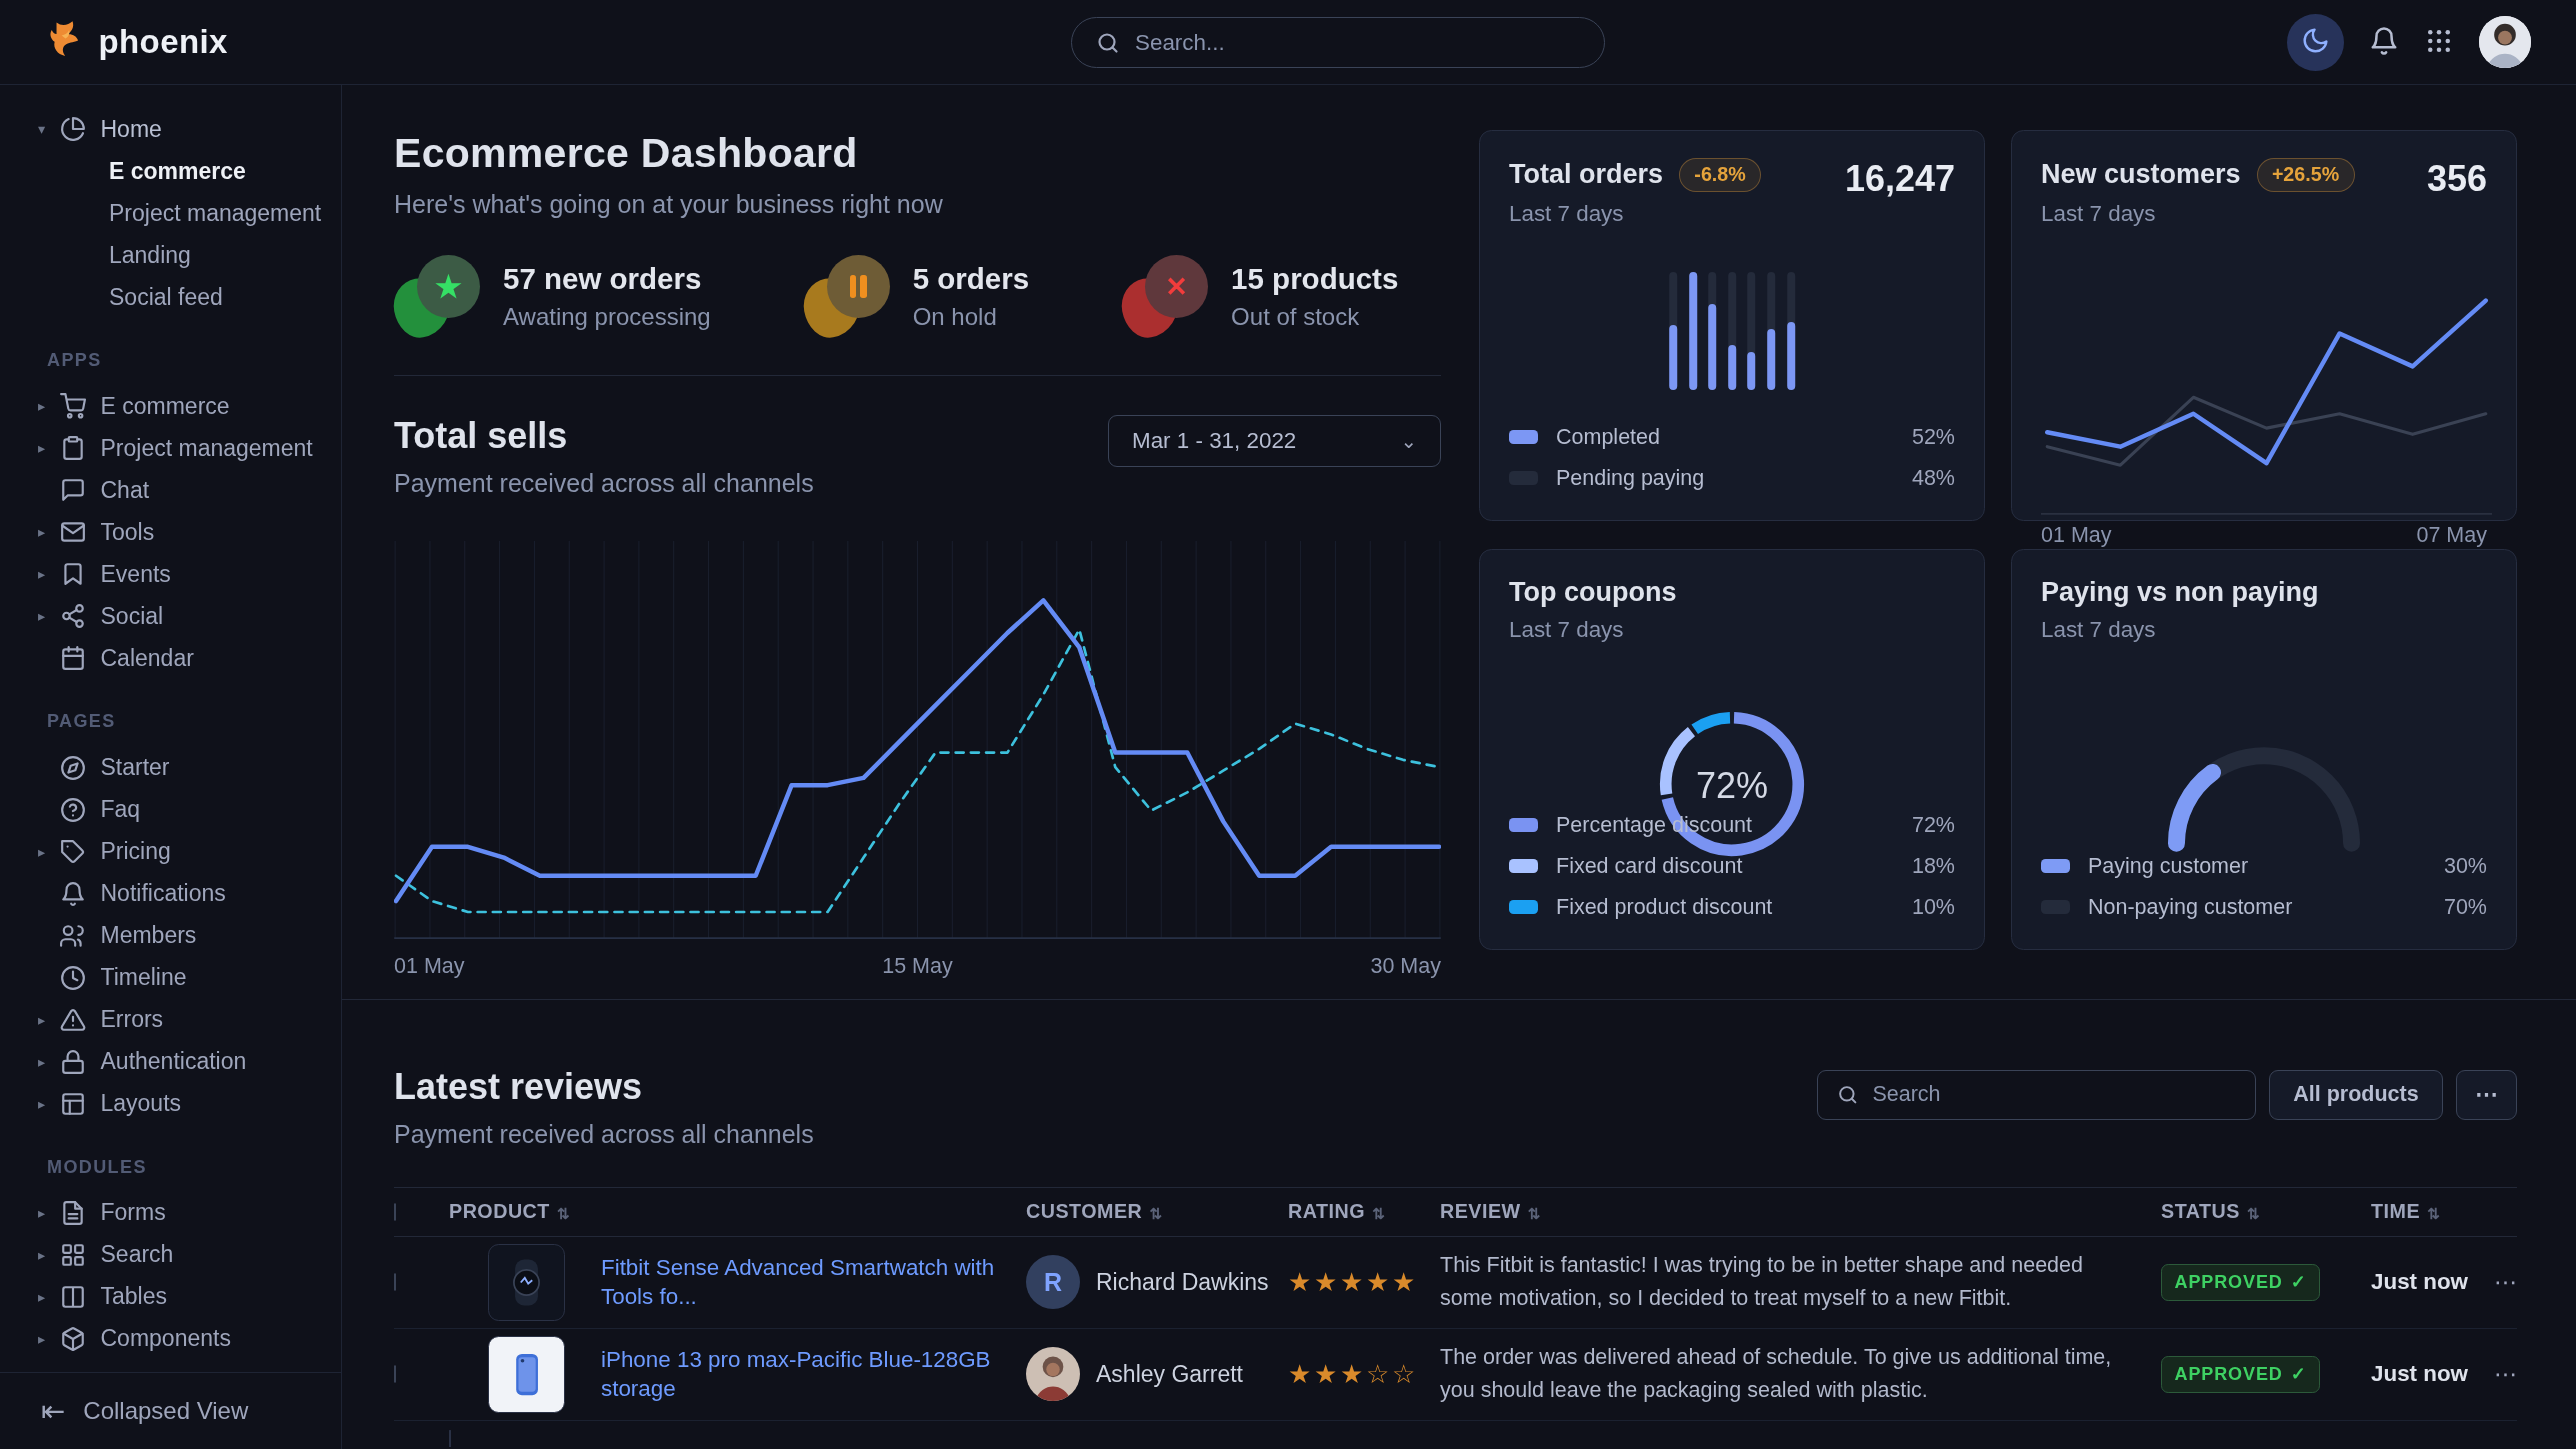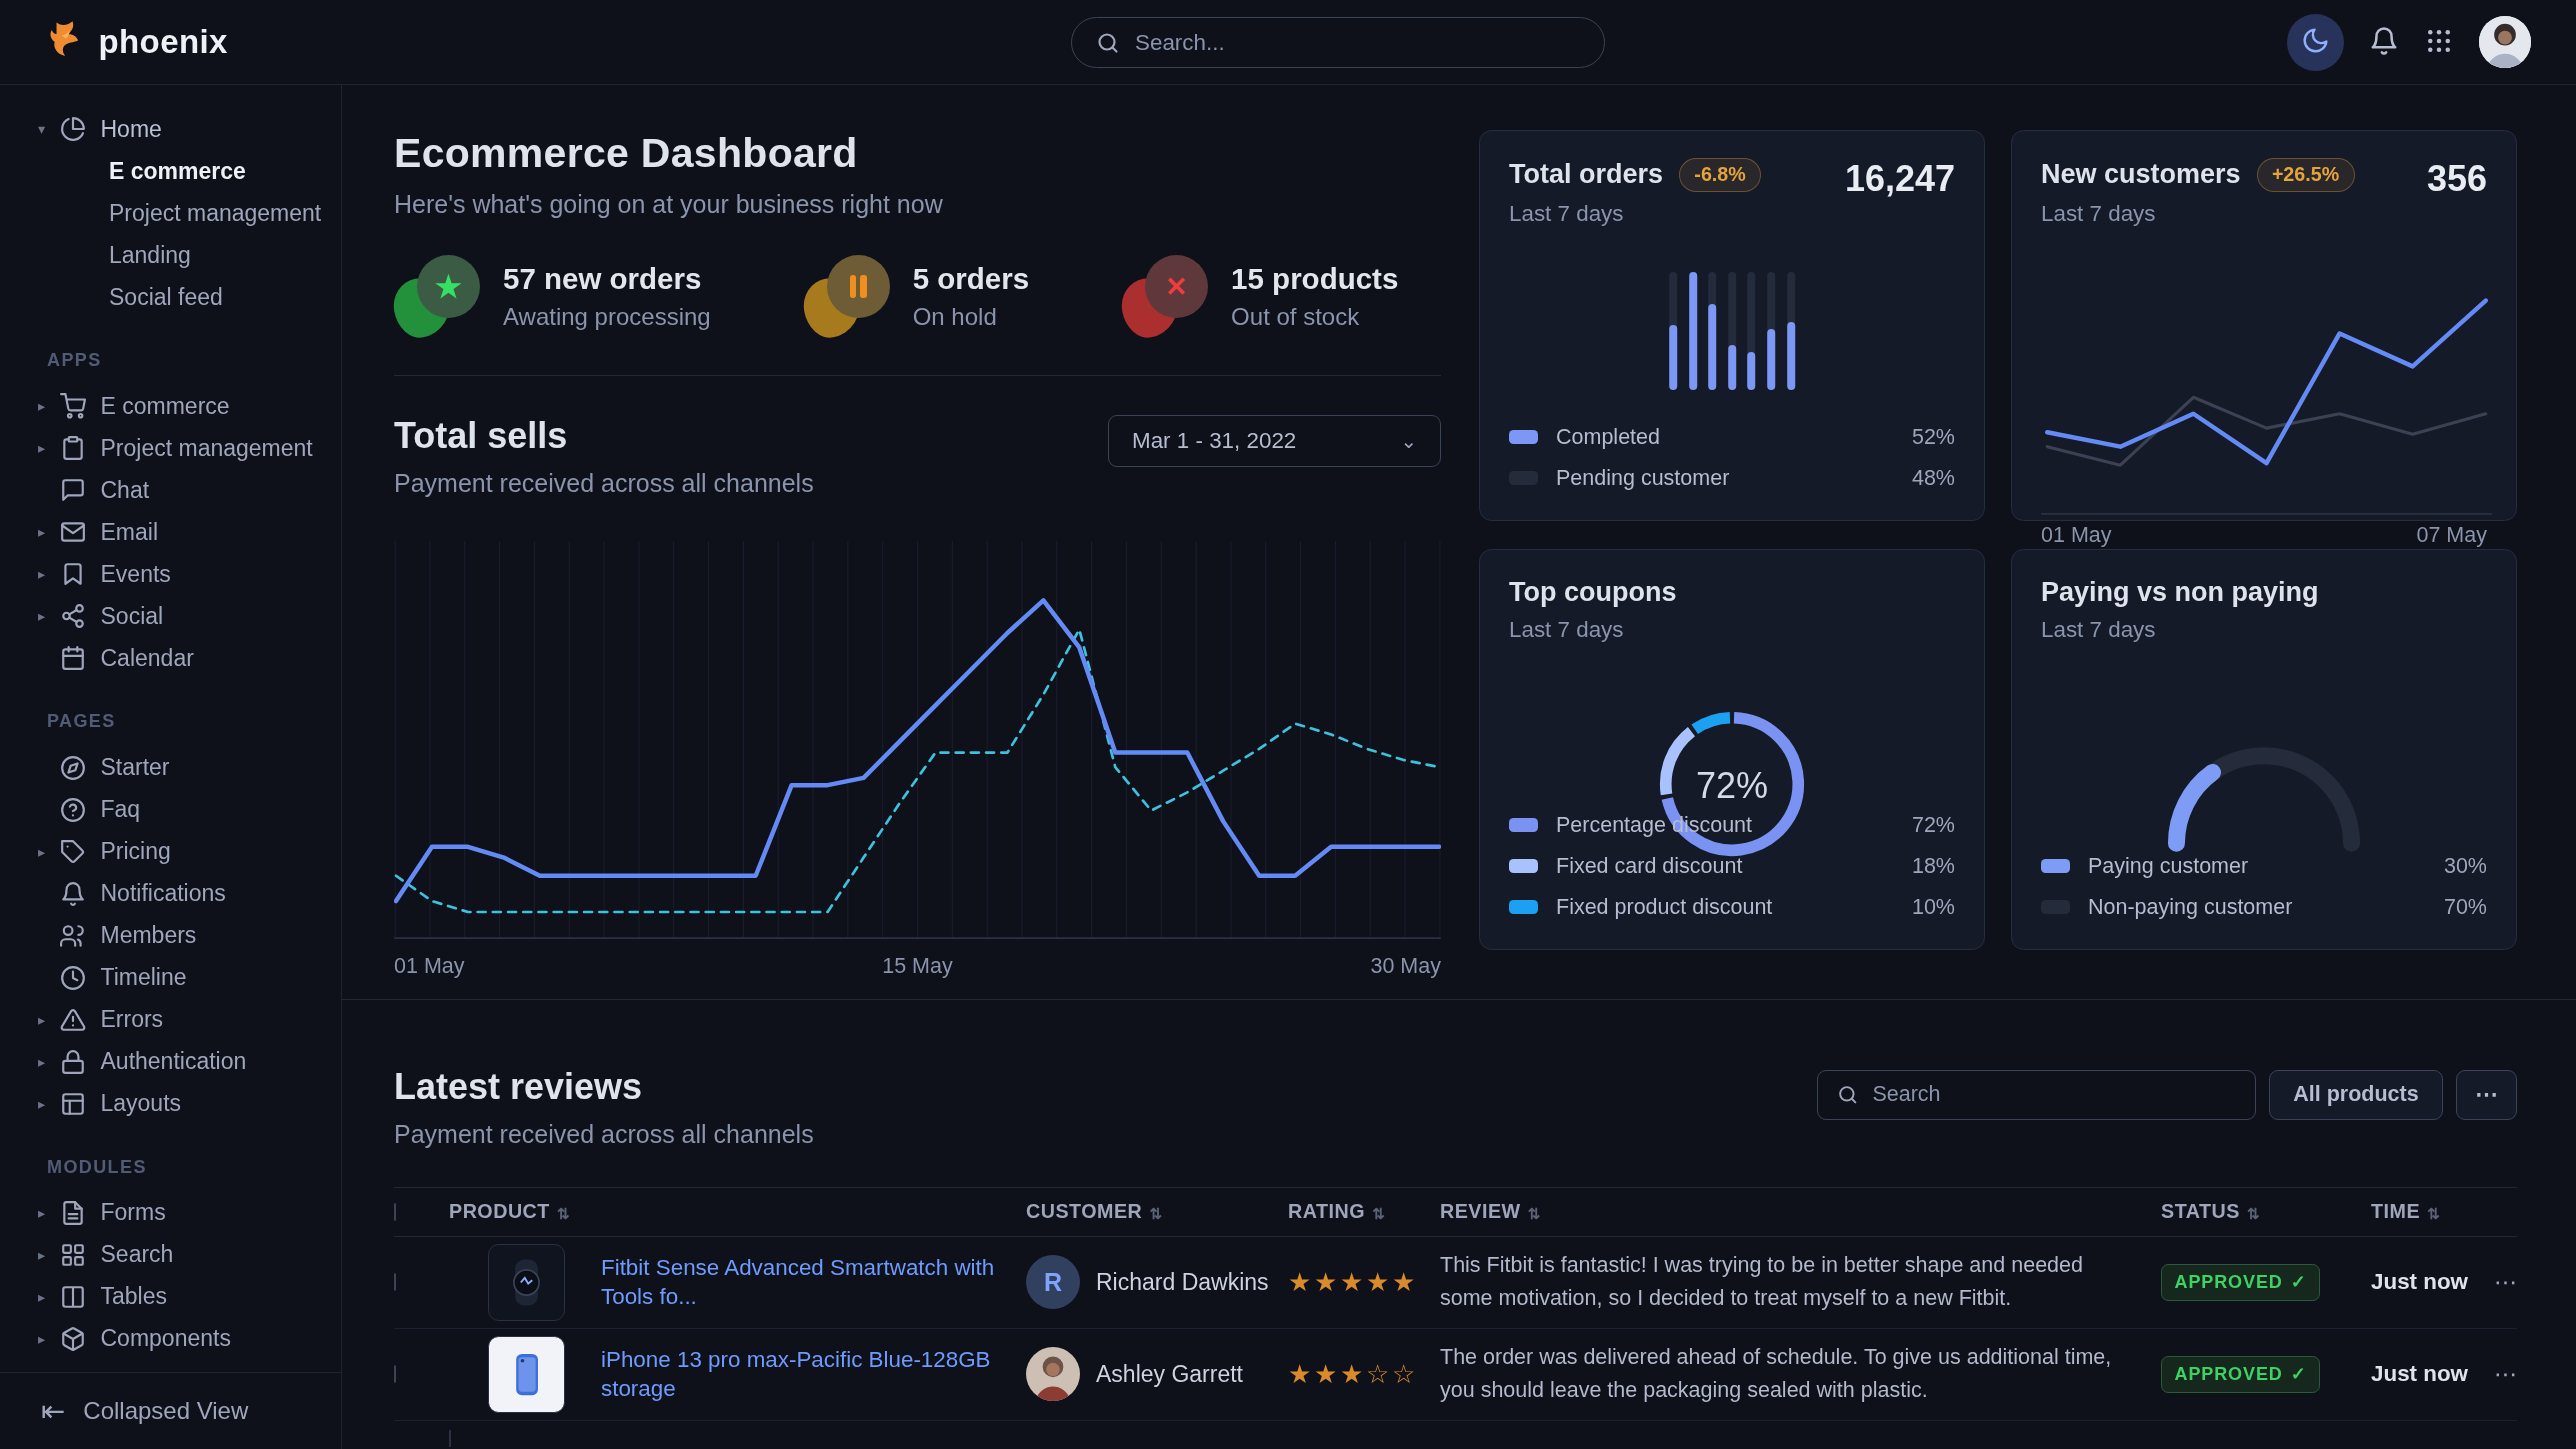--- a/index.html
+++ b/index.html
@@ -262,21 +262,21 @@
         <span>Chat</span>
       </div>
       <div class="nav-item ">
         <span class="caret">▸</span>
         <span class="nav-ico">
           <svg viewBox="0 0 24 24" fill="none" stroke="currentColor" stroke-width="2" stroke-linecap="round" stroke-linejoin="round">
             <rect x="2" y="4" width="20" height="16" rx="2"></rect>
             <polyline points="22,6 12,13 2,6"></polyline>
           </svg>
         </span>
-        <span>Email</span>
+        <span>Tools</span>
       </div>
       <div class="nav-item ">
         <span class="caret">▸</span>
         <span class="nav-ico">
           <svg viewBox="0 0 24 24" fill="none" stroke="currentColor" stroke-width="2" stroke-linecap="round" stroke-linejoin="round">
             <path d="M19 21l-7-5-7 5V5a2 2 0 0 1 2-2h10a2 2 0 0 1 2 2z"></path>
           </svg>
         </span>
         <span>Events</span>
       </div>
@@ -595,21 +595,21 @@
             </div>
           </div>
         <div class="legend">
           <div class="legend-row">
             <span class="swatch" style="background:#7c97f4"></span>
             <span>Completed</span>
             <span class="legend-val">52%</span>
           </div>
           <div class="legend-row">
             <span class="swatch" style="background:#242b3b"></span>
-            <span>Pending customer</span>
+            <span>Pending paying</span>
             <span class="legend-val">48%</span>
           </div>
         </div>
       </div>
 
       <div class="card">
         <div class="card-head">
           <div>
             <div class="card-title-row">
               <span class="card-title">New customers</span>

